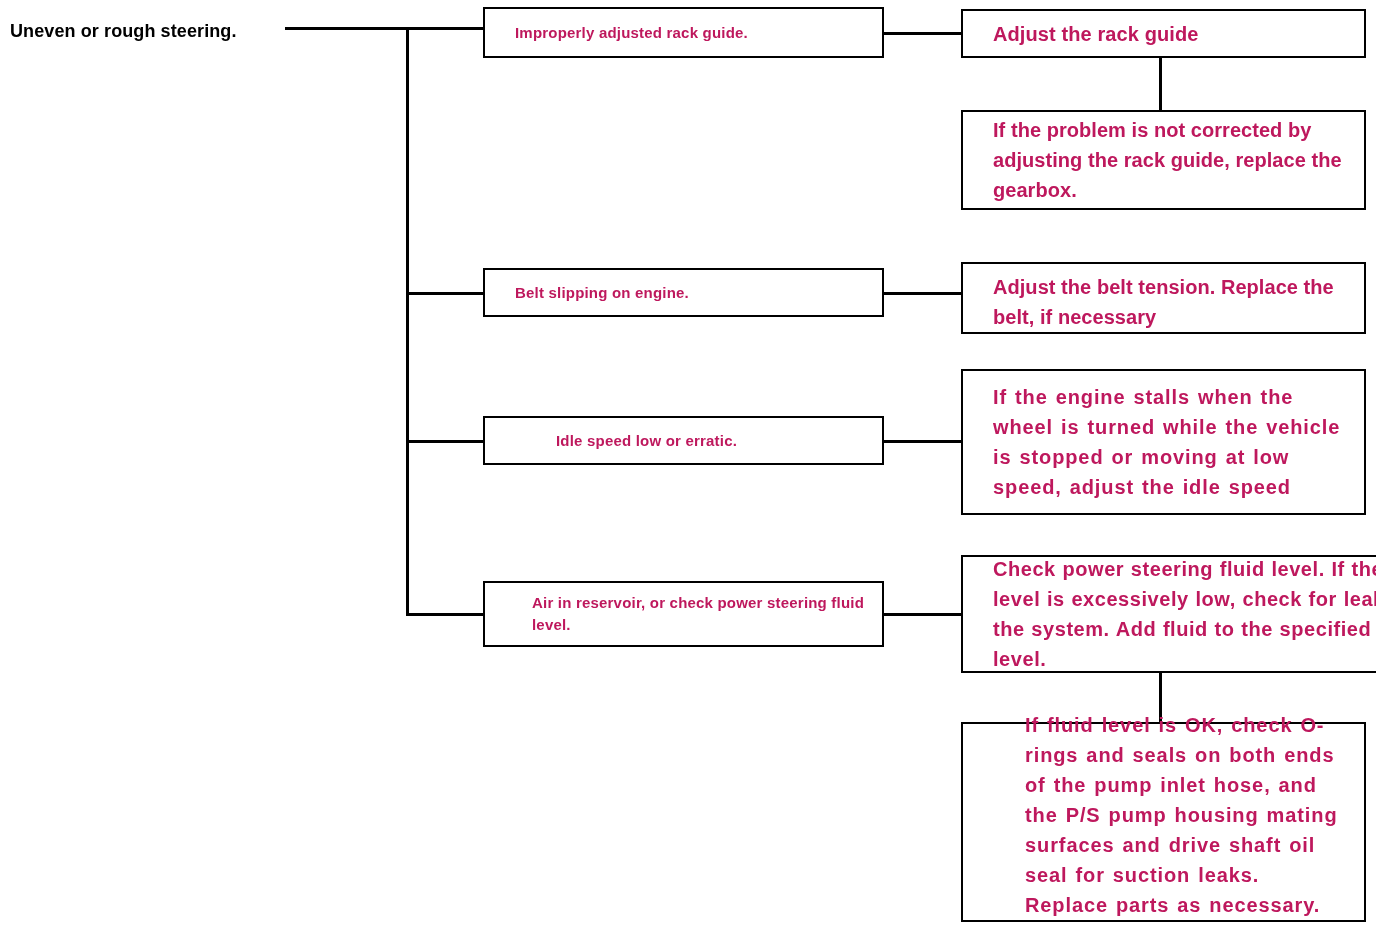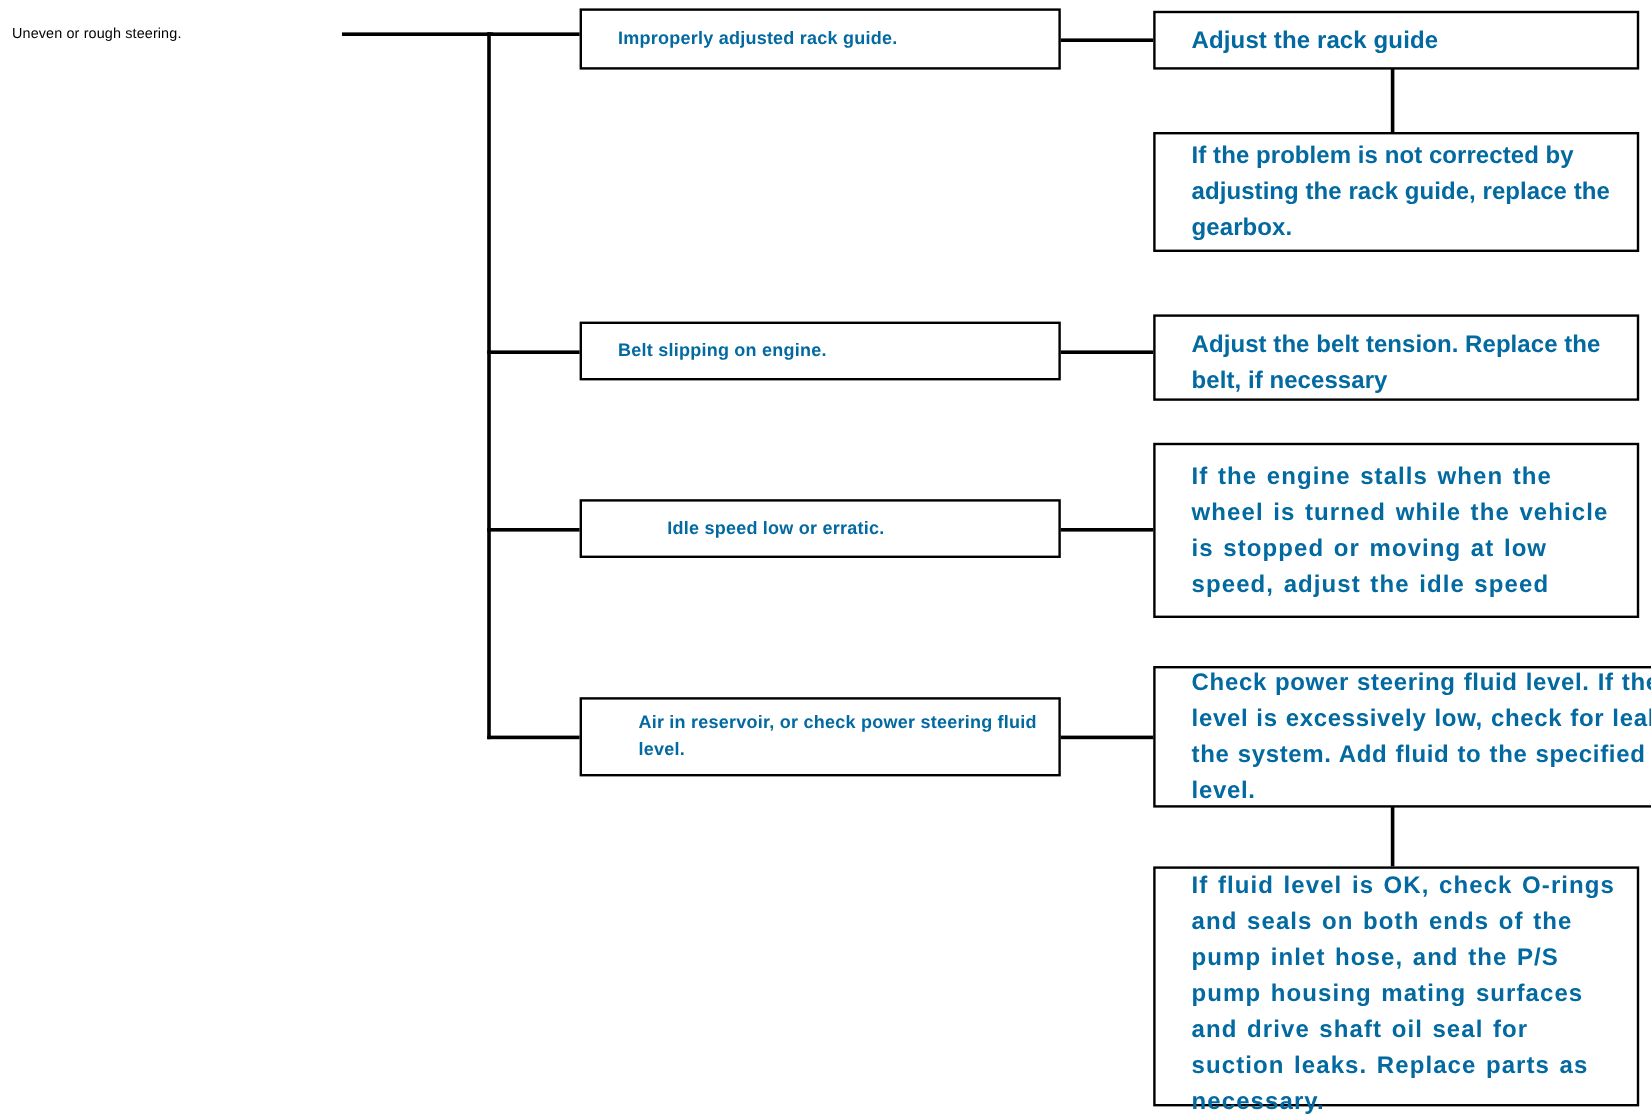--- a/index.html
+++ b/index.html
@@ -13,41 +13,41 @@
     height: 930px;
     background: #ffffff;
     font-family: "Liberation Sans", sans-serif;
     color: #000000;
     overflow: hidden;
   }
 
   
   .root-label {
     position: absolute;
-    font-size: 12px;
-    font-weight: normal;
+    font-size: 18px;
+    font-weight: bold;
     letter-spacing: 0.1px;
     white-space: nowrap;
     line-height: 1;
   }
 
   
   .box {
     position: absolute;
     box-sizing: border-box;
     border: 2px solid #000000;
     background: #ffffff;
     display: flex;
     align-items: center;
   }
   .box .box-text {
     display: block;
     width: 100%;
     font-weight: bold;
-    color: #0369a1;
+    color: #be185d;
   }
 
   
   .box-cause {
     font-size: 15px;
   }
   .box-cause .box-text {
     padding: 0 14px 0 30px;
     line-height: 1.45;
     letter-spacing: 0.2px;
@@ -67,21 +67,22 @@
   }
   .box-action.spaced .box-text {
     letter-spacing: 0.9px;
     word-spacing: 1.5px;
   }
   .box-action.spaced-lite .box-text {
     letter-spacing: 0.55px;
     word-spacing: 0.6px;
   }
   .box-action.top-align {
-    align-items: center;
+    align-items: flex-end;
+    padding-left: 32px;
   }
   .box-action.top-align .box-text {
     padding-top: 12px;
   }
 
   
   .line-h {
     position: absolute;
     height: 3px;
     background: #000000;

